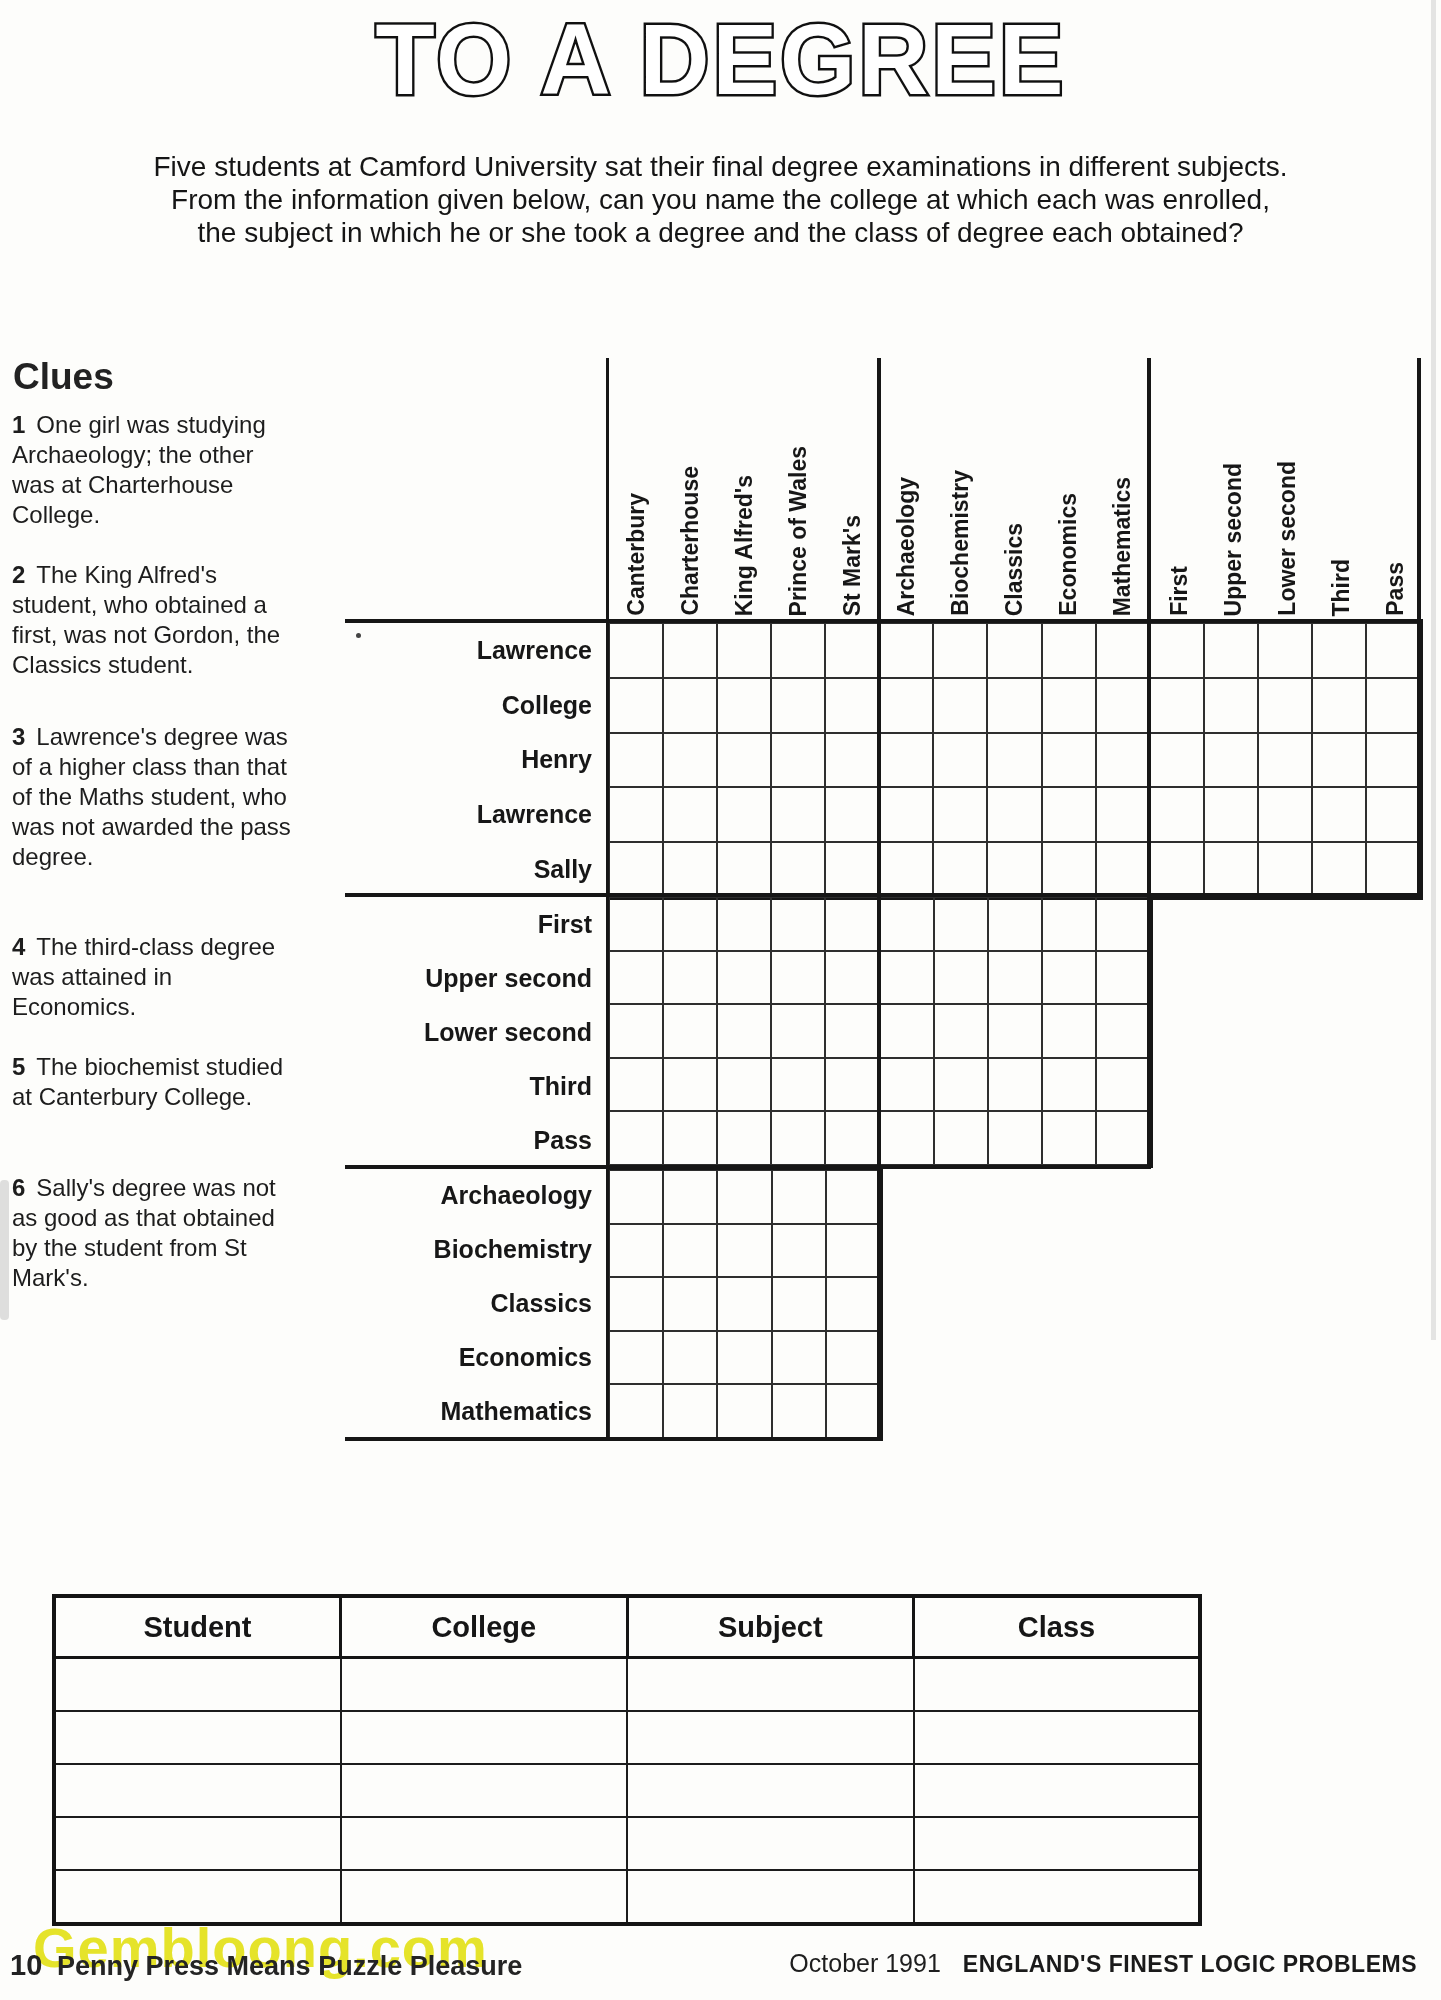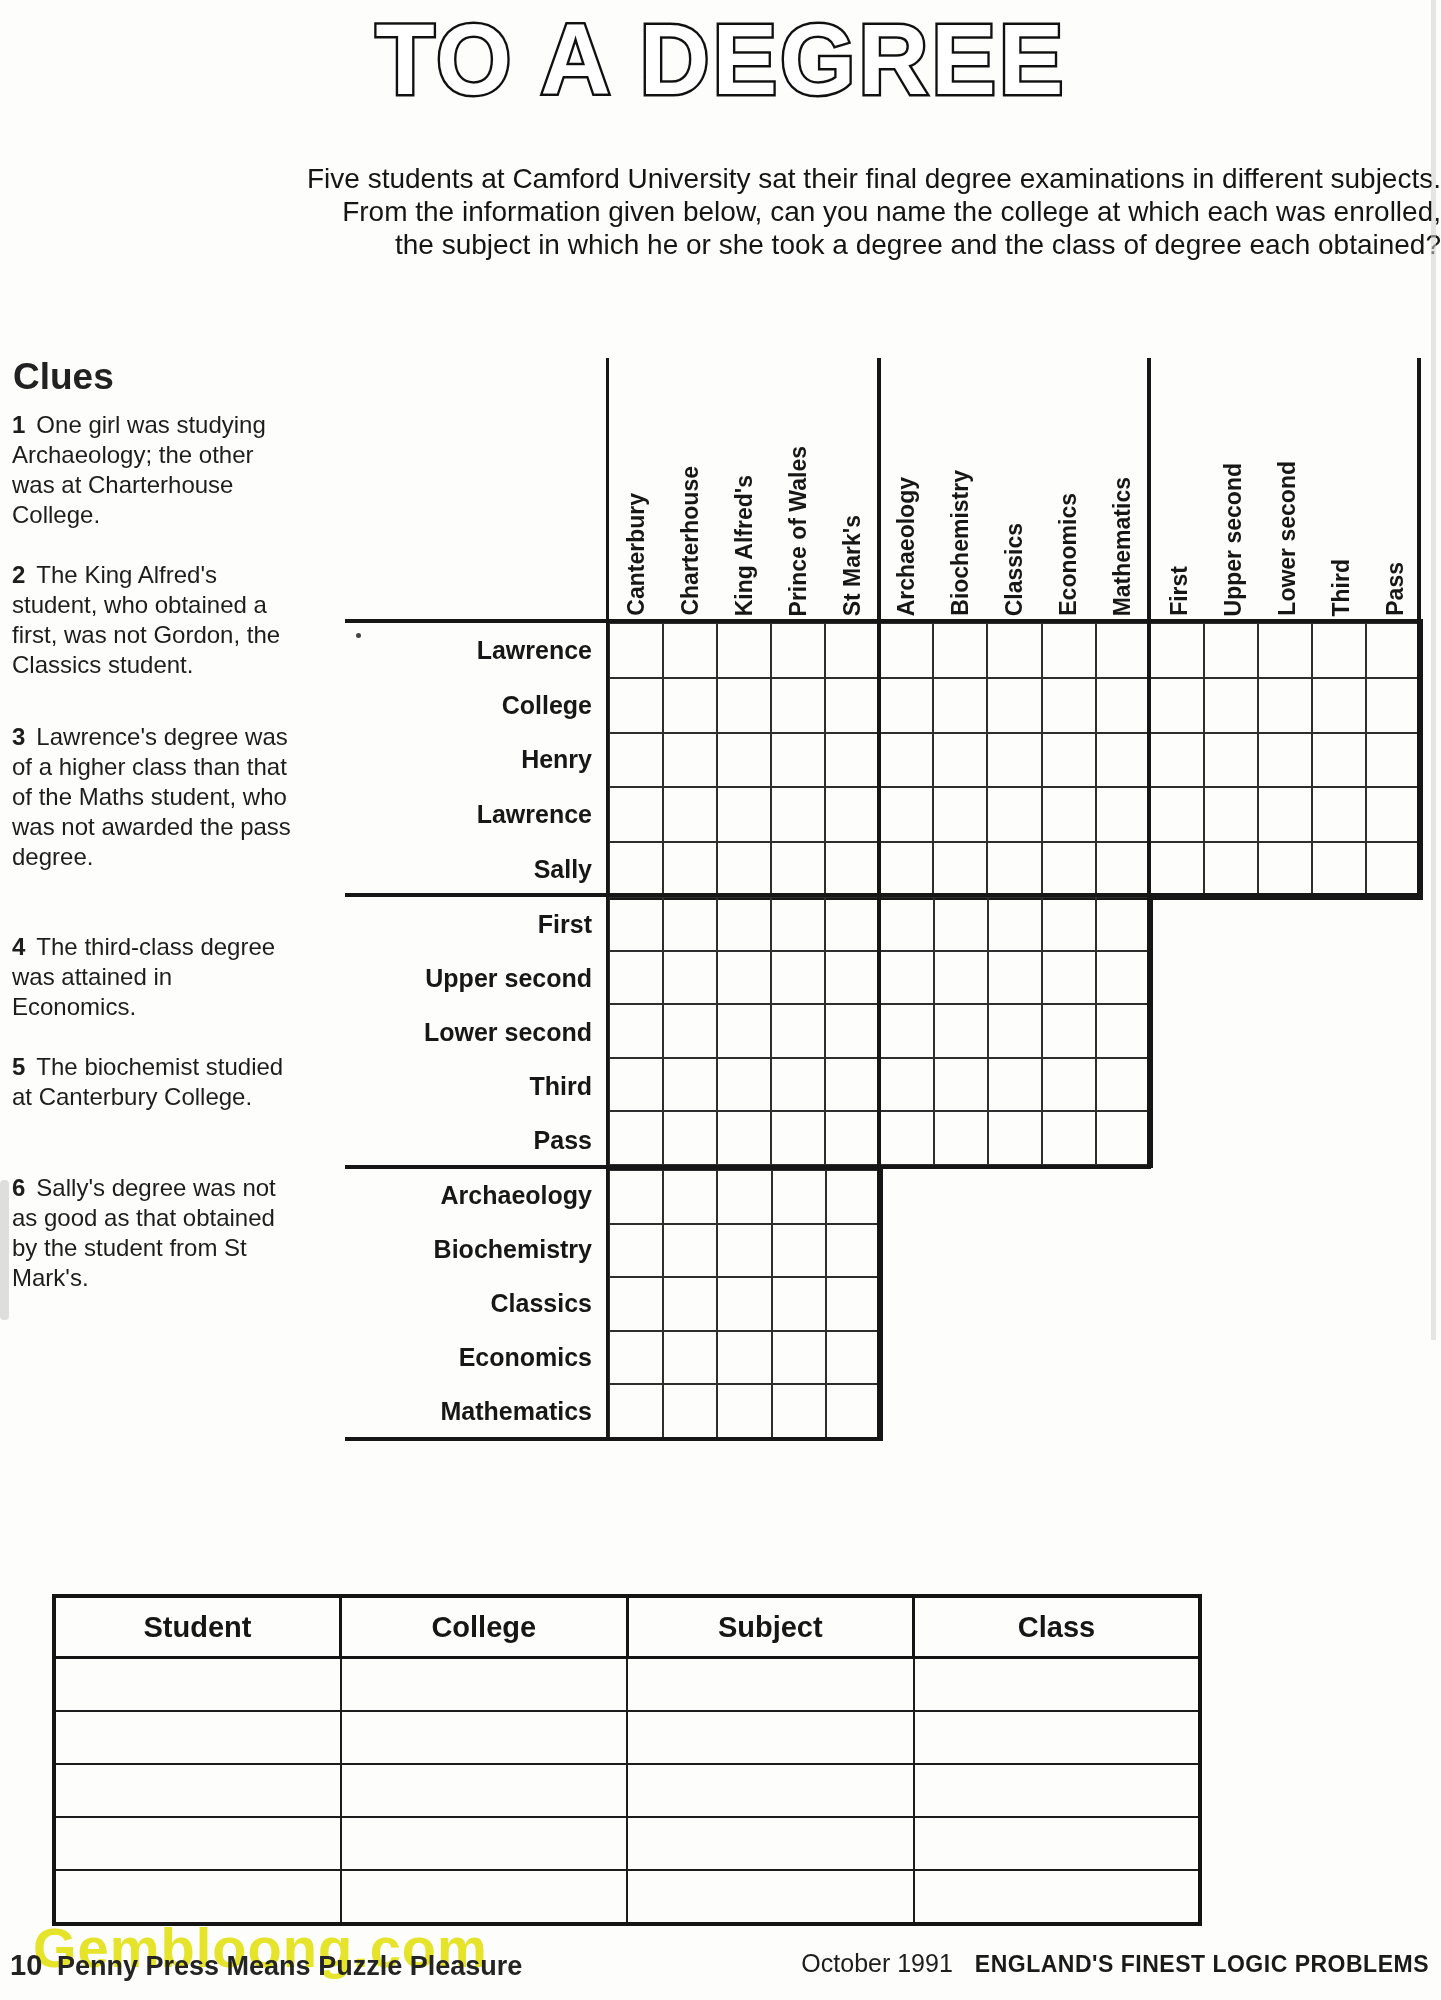--- a/index.html
+++ b/index.html
@@ -10,21 +10,21 @@
   }
   
   .title{
     position:absolute; top:2px; left:50%;
     transform:translateX(-50%) scaleX(.96);
     margin:0; font-size:101px; font-weight:bold; letter-spacing:3px;
     color:#fff; -webkit-text-stroke:5px #111; paint-order:stroke fill;
     text-shadow:0 0 1px #111; white-space:nowrap;
   }
   
-  .intro{position:absolute; top:162px; left:0; width:1441px; text-align:right;
+  .intro{position:absolute; top:150px; left:0; width:1441px; text-align:center;
          font-size:28px; line-height:33px; color:#151515;}
   
   .clues-head{position:absolute; left:13px; top:356px; margin:0;
               font-size:37px; font-weight:bold; color:#222;}
   .clue{position:absolute; left:12px; width:286px; margin:0;
         font-size:24px; line-height:30px; color:#1d1d1d;}
   .clue b{margin-right:11px;}
   
   .gridblock{position:absolute; display:grid; border:3px solid #161616; box-sizing:border-box;}
   .cell{border:1px solid #2e2e2e;}
@@ -42,21 +42,21 @@
             border-collapse:collapse; table-layout:fixed;}
   .soltable th{border:3px solid #141414; font-size:29px; font-weight:bold;
                height:56px; text-align:center; color:#161616;}
   .soltable td{border:2px solid #1c1c1c; height:49px;}
   .soltable{border:4px solid #141414;}
   
   .watermark{position:absolute; left:33px; top:1915px; font-size:56px; font-weight:bold;
              letter-spacing:1px;}
   .pagenum{position:absolute; left:10px; top:1949px; font-size:29px; font-weight:bold; color:#222;}
   .slogan{position:absolute; left:57px; top:1951px; font-size:27px; font-weight:bold; color:#242424;}
-  .footer-right{position:absolute; right:12px; top:1949px; display:flex; gap:22px; align-items:baseline;}
+  .footer-right{position:absolute; right:24px; top:1949px; display:flex; gap:22px; align-items:baseline;}
   .date-text{font-size:25px; color:#1e1e1e;}
   .mag-text{font-size:23px; font-weight:bold; color:#1a1a1a; letter-spacing:.5px;}
   
   .artifact{position:absolute; pointer-events:none;}
 </style>
 </head>
 <body>
 
 <div class="page">
 

